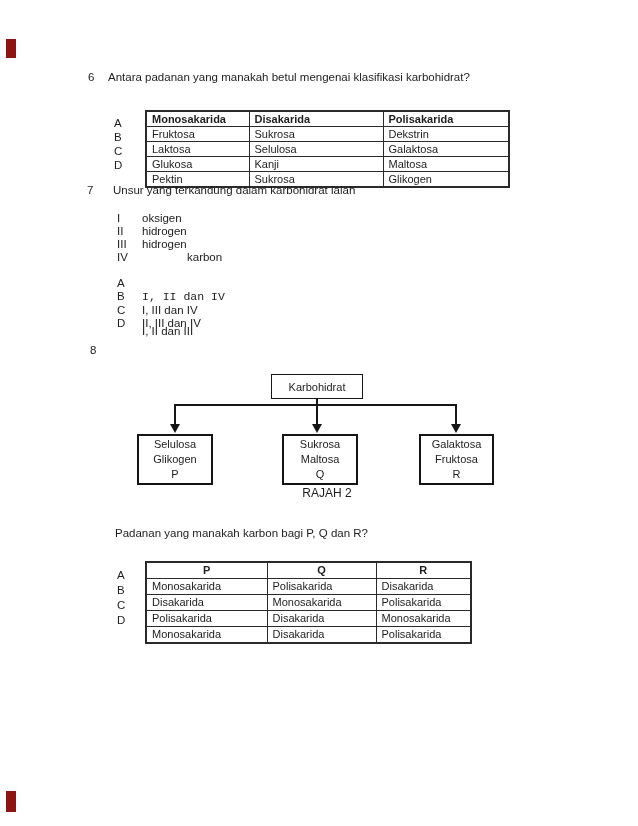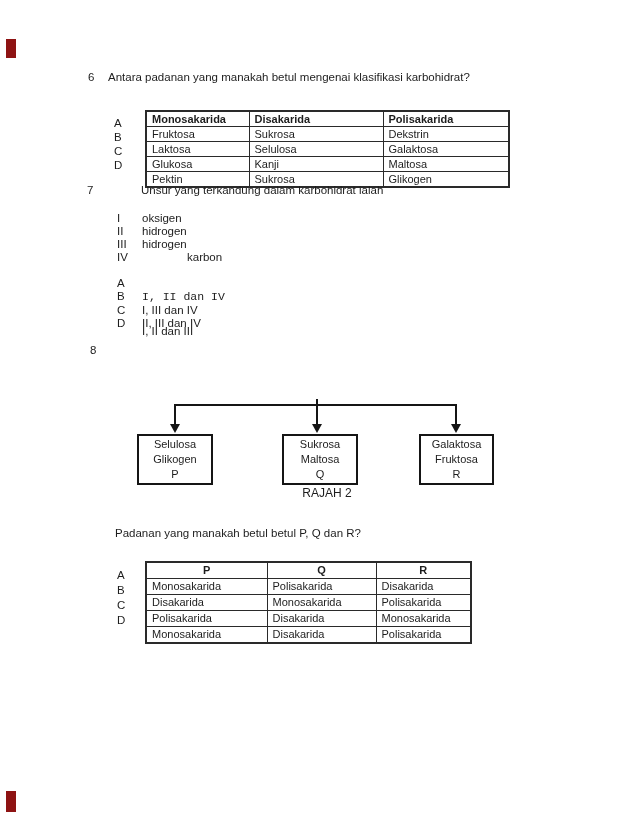--- a/index.html
+++ b/index.html
@@ -94,21 +94,21 @@
       </tr>
       <tr>
         <td>Pektin</td>
         <td>Sukrosa</td>
         <td>Glikogen</td>
       </tr>
     </tbody>
   </table>
 
   <span class="t" style="left:87px;top:184px;">7</span>
-  <span class="t" style="left:113px;top:184px;margin-left:28px;">Unsur yang terkandung dalam karbohidrat ialah</span>
+  <span class="t" style="left:113px;top:184px;">Unsur yang terkandung dalam karbohidrat ialah</span>
 
   <span class="t" style="left:117px;top:212px;">I</span>
   <span class="t" style="left:142px;top:212px;">oksigen</span>
   <span class="t" style="left:117px;top:225px;">II</span>
   <span class="t" style="left:142px;top:225px;">hidrogen</span>
   <span class="t" style="left:117px;top:238px;">III</span>
   <span class="t" style="left:142px;top:238px;">hidrogen</span>
   <span class="t" style="left:117px;top:251px;">IV</span>
   <span class="t" style="left:139px;top:251px;padding-left:48px;">karbon</span>
 
@@ -116,20 +116,23 @@
   <span class="t" style="left:142px;top:277px;margin-top:48px;">I, II dan III</span>
   <span class="t" style="left:117px;top:290px;">B</span>
   <span class="t" style="left:142px;top:290px;font-family:Liberation Mono, monospace;">I, II dan IV</span>
   <span class="t" style="left:117px;top:304px;">C</span>
   <span class="t" style="left:142px;top:304px;">I, III  dan IV</span>
   <span class="t" style="left:117px;top:317px;">D</span>
   <span class="t" style="left:142px;top:317px;">II, III  dan IV</span>
 
   <span class="t" style="left:90px;top:344px;">8</span>
 
+  <div class="dbox root" style="left:271px;top:374px;width:92px;height:25px;">
+    <span>Karbohidrat</span>
+  </div>
 
   <div class="dline" style="left:316px;top:399px;width:2px;height:6px;"></div>
   <div class="dline" style="left:174px;top:404px;width:283px;height:2px;"></div>
 
   <div class="dline" style="left:174px;top:404px;width:2px;height:21px;"></div>
   <div class="dline" style="left:316px;top:404px;width:2px;height:21px;"></div>
   <div class="dline" style="left:455px;top:404px;width:2px;height:21px;"></div>
 
   <div class="ahead" style="left:170px;top:424px;"></div>
   <div class="ahead" style="left:312px;top:424px;"></div>
@@ -146,21 +149,21 @@
     <div>Q</div>
   </div>
   <div class="dbox" style="left:419px;top:434px;width:75px;height:51px;">
     <div>Galaktosa</div>
     <div>Fruktosa</div>
     <div>R</div>
   </div>
 
   <div class="caption" style="left:277px;top:486px;width:100px;">RAJAH 2</div>
 
-  <span class="t" style="left:115px;top:527px;">Padanan yang manakah betul betul P, Q dan R?</span>
+  <span class="t" style="left:115px;top:527px;">Padanan yang manakah karbon bagi P, Q dan R?</span>
 
   <div class="letters l2" style="left:117px;top:568px;">
     <div>A</div>
     <div>B</div>
     <div>C</div>
     <div>D</div>
   </div>
 
   <table class="tbl t2" style="left:145px;top:553px;width:325px;">
     <colgroup>

